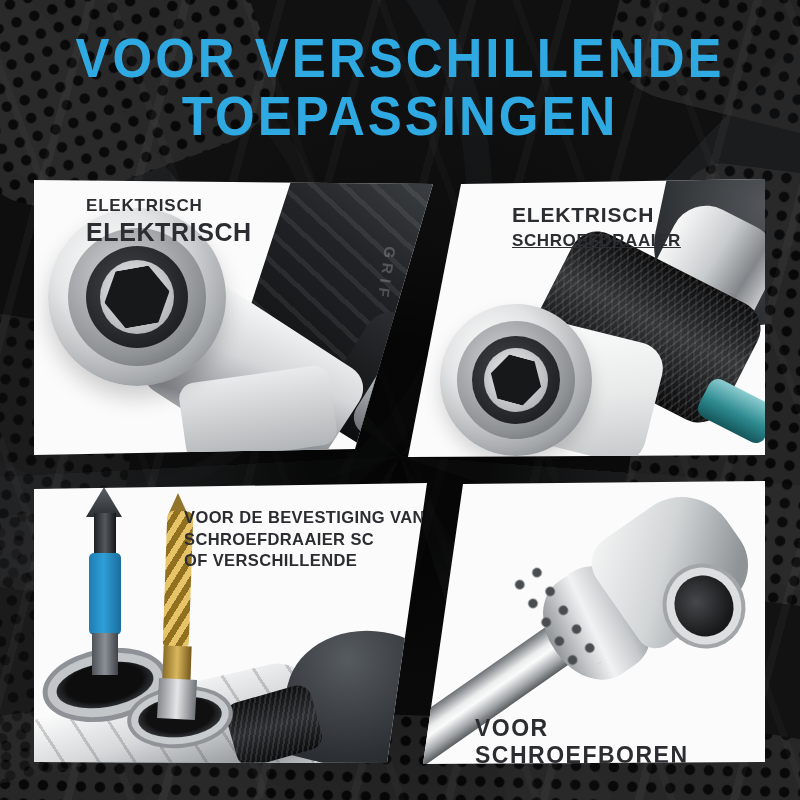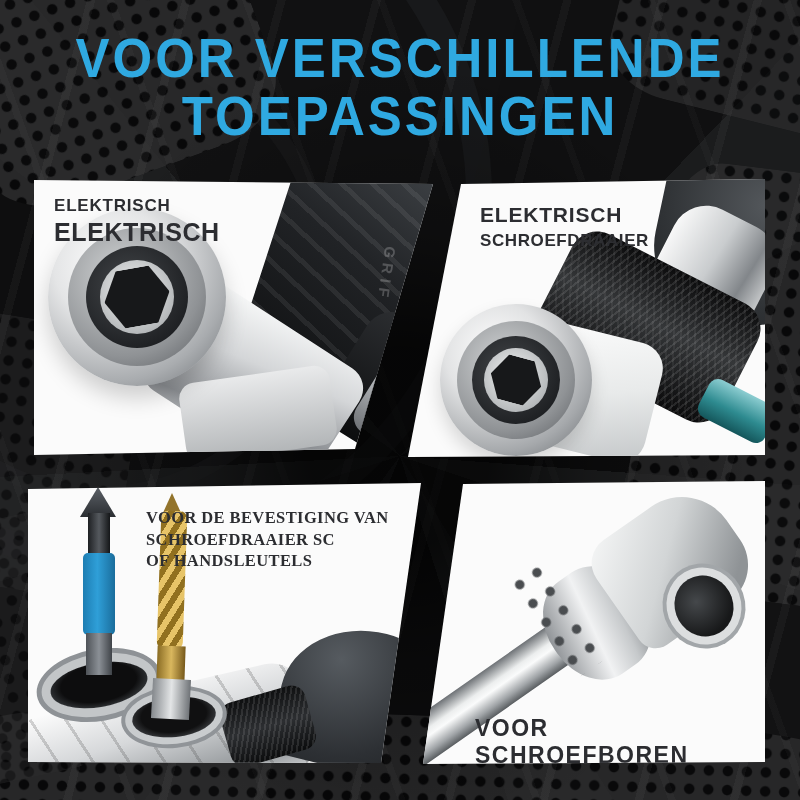--- a/index.html
+++ b/index.html
@@ -35,32 +35,32 @@
   .title{position:absolute;left:0;top:30px;width:100%;text-align:center;z-index:5;
     color:var(--accent,#2fa9e1);font-weight:800;font-size:51px;line-height:54px;
     letter-spacing:3px;transform:scaleY(1.07);transform-origin:top center;}
   .title span{display:block;}
   
   .panel{position:absolute;background:var(--panel,#fbfbfb);z-index:4;overflow:hidden;}
   .panel-tl{left:34px;top:178px;width:399px;height:278px;
     clip-path:polygon(0px 2px,399px 6px,321px 271px,0px 277px);}
   .panel-tr{left:404px;top:178px;width:361px;height:280px;
     clip-path:polygon(57px 6px,361px 1px,361px 277px,4px 279px);}
-  .panel-bl{left:28px;top:481px;width:394px;height:282px;
-    clip-path:polygon(0px 8px,393px 2px,353px 282px,0px 281px);font-family:Liberation Serif, serif;}
+  .panel-bl{left:34px;top:481px;width:394px;height:282px;
+    clip-path:polygon(0px 8px,393px 2px,353px 282px,0px 281px);}
   .panel-br{left:419px;top:479px;width:346px;height:285px;
     clip-path:polygon(44px 5px,346px 2px,346px 283px,4px 285px);}
   .lbl{position:absolute;color:var(--ink,#2c2d31);z-index:9;}
-  .lbl div{white-space:nowrap;}
+  .lbl div{white-space:nowrap;margin-left:32px;}
   .lbl-tl{left:20px;top:18px;}
   .lbl-tl .sm{font-size:17px;font-weight:700;letter-spacing:.8px;}
   .lbl-tl .lg{font-size:25px;font-weight:800;letter-spacing:.6px;margin-top:2px;}
   .lbl-tr{left:76px;top:22px;}
   .lbl-tr .l1,.lbl-tr .l2{font-size:21px;font-weight:800;letter-spacing:.8px;line-height:29px;}
-  .lbl-tr .l3{font-size:17px;font-weight:800;letter-spacing:.6px;line-height:24px;}
+  .lbl-tr .l3{font-size:17px;font-weight:800;letter-spacing:.6px;line-height:24px;text-decoration:underline;}
   .lbl-bl{left:118px;top:26px;}
   .lbl-bl div{font-size:16.5px;font-weight:800;letter-spacing:.4px;line-height:21.5px;}
   .lbl-br{left:56px;top:236px;font-size:23px;font-weight:800;letter-spacing:1.5px;}
   
   .ph{position:absolute;}
   .tex{position:absolute;inset:0;border-radius:inherit;}
   
   .tl-drill{left:228px;top:-12px;width:222px;height:244px;transform:rotate(18deg);border-radius:48px;
     background:linear-gradient(200deg,#43474b 0%,#212326 45%,#0e0f10 100%);z-index:1;}
   .tl-drill .tex{background:repeating-linear-gradient(25deg,rgba(255,255,255,.07) 0 5px,transparent 5px 21px);}
@@ -217,21 +217,21 @@
       <div class="ring-d"></div>
       <div class="ring-b"></div>
       <div class="hex tr-hex"></div>
     </div>
   </div>
 
   <div class="panel panel-bl">
     <div class="lbl lbl-bl">
       <div>VOOR DE BEVESTIGING VAN</div>
       <div>SCHROEFDRAAIER SC</div>
-      <div>OF HANDSLEUTELS</div>
+      <div>OF VERSCHILLENDE</div>
     </div>
     <div class="ph bl-body">
       <div class="tex"></div>
     </div>
     <div class="ph bl-dome"></div>
     <div class="ph bl-knurl">
       <div class="tex"></div>
     </div>
     <div class="ph bl-socket1"></div>
     <div class="ph bl-socket2"></div>

